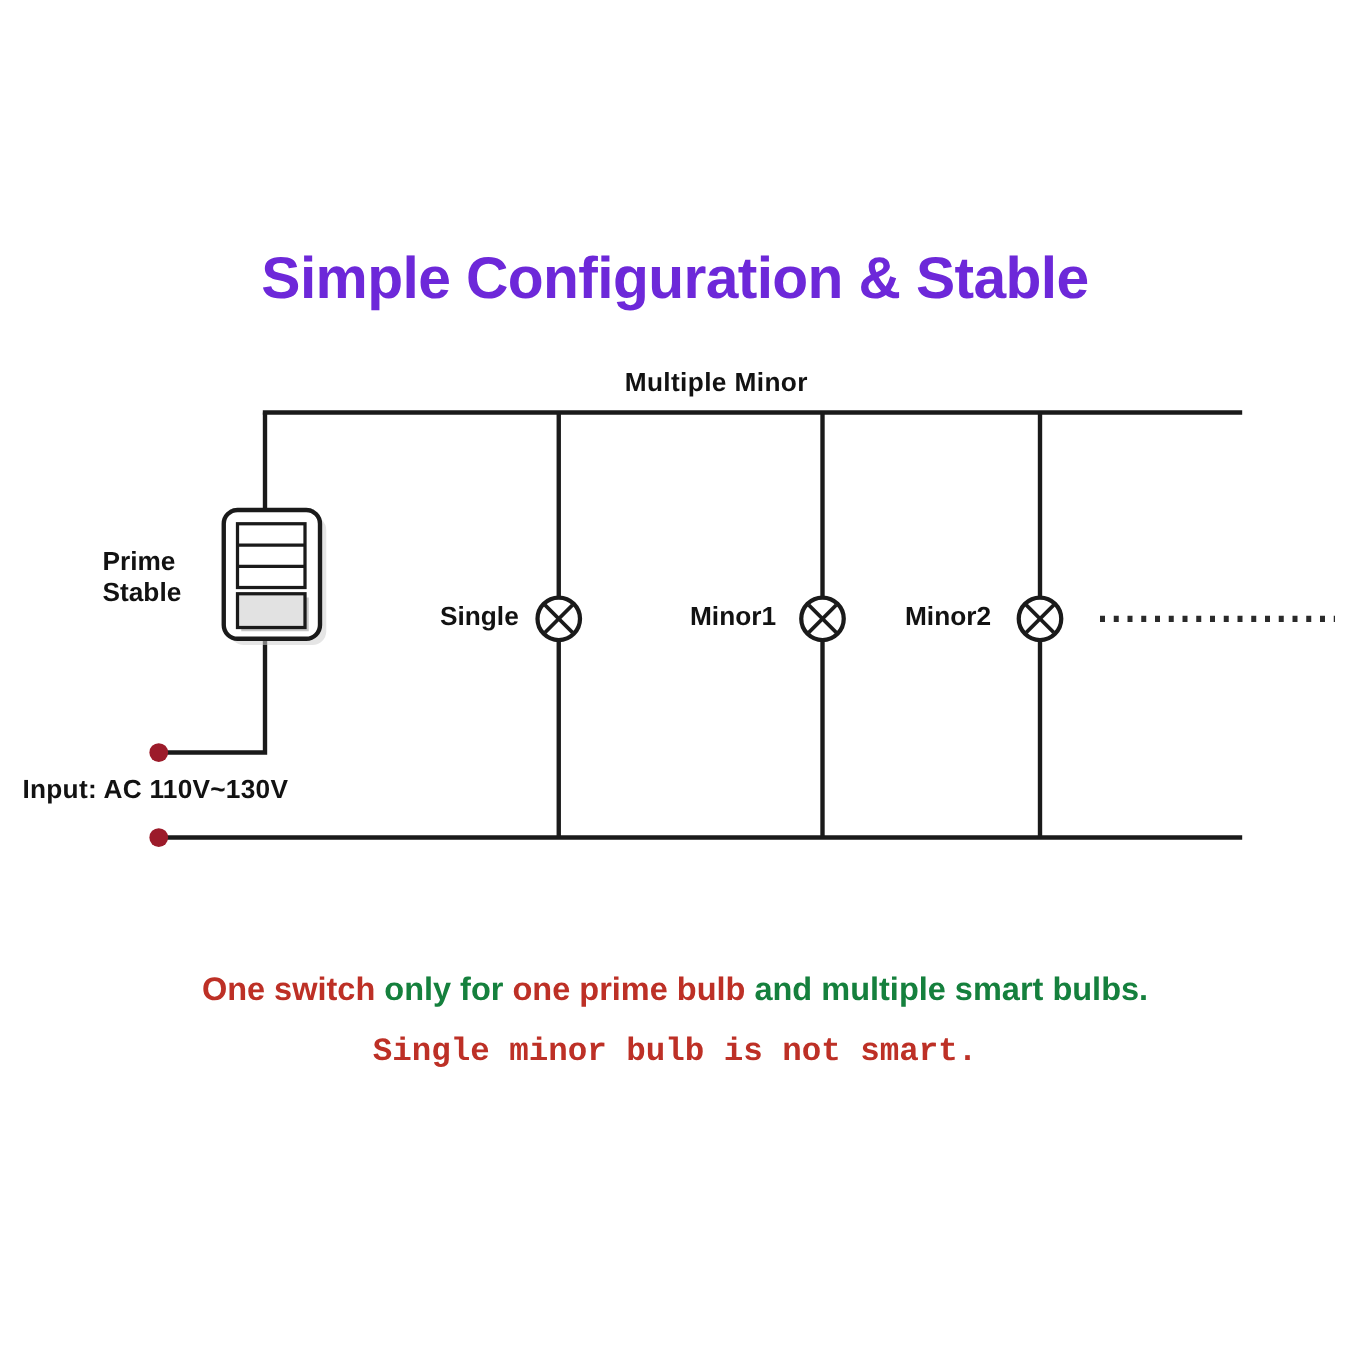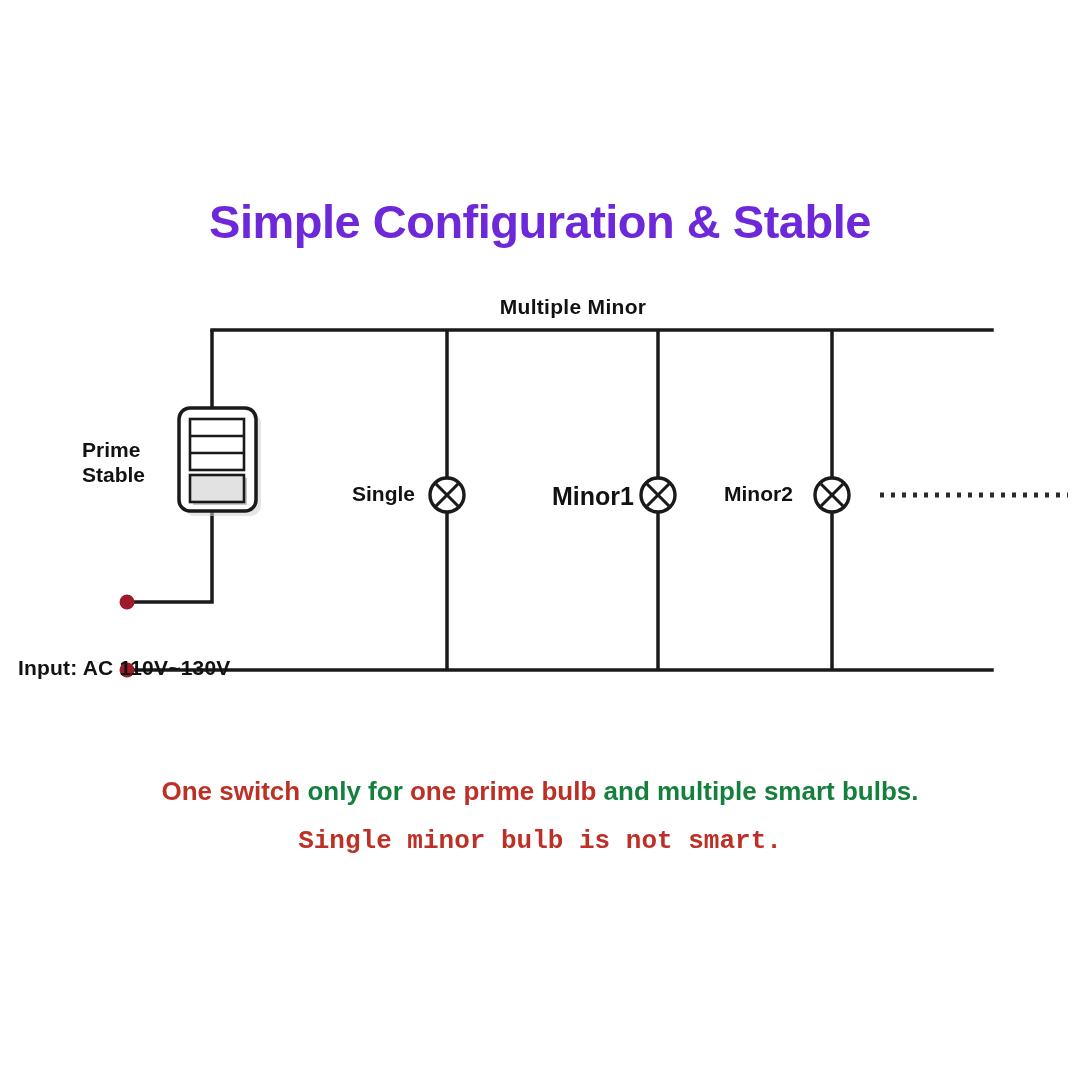--- a/index.html
+++ b/index.html
@@ -66,30 +66,30 @@
     text-align: left;
   }
   #prime-label {
     left: 352px;
     top: 482px;
     font-size: 21px;
   }
   #minor1-label {
     left: 552px;
     top: 482px;
-    font-size: 25px;
+    font-size: 21px;
   }
   #minor2-label {
     left: 724px;
     top: 482px;
     font-size: 21px;
   }
   #input-label {
     left: 18px;
-    top: 656px;
+    top: 620px;
     font-size: 21px;
     letter-spacing: 0.2px;
   }
 
   
   .caption {
     position: absolute;
     left: 0;
     width: 1080px;
     text-align: center;

